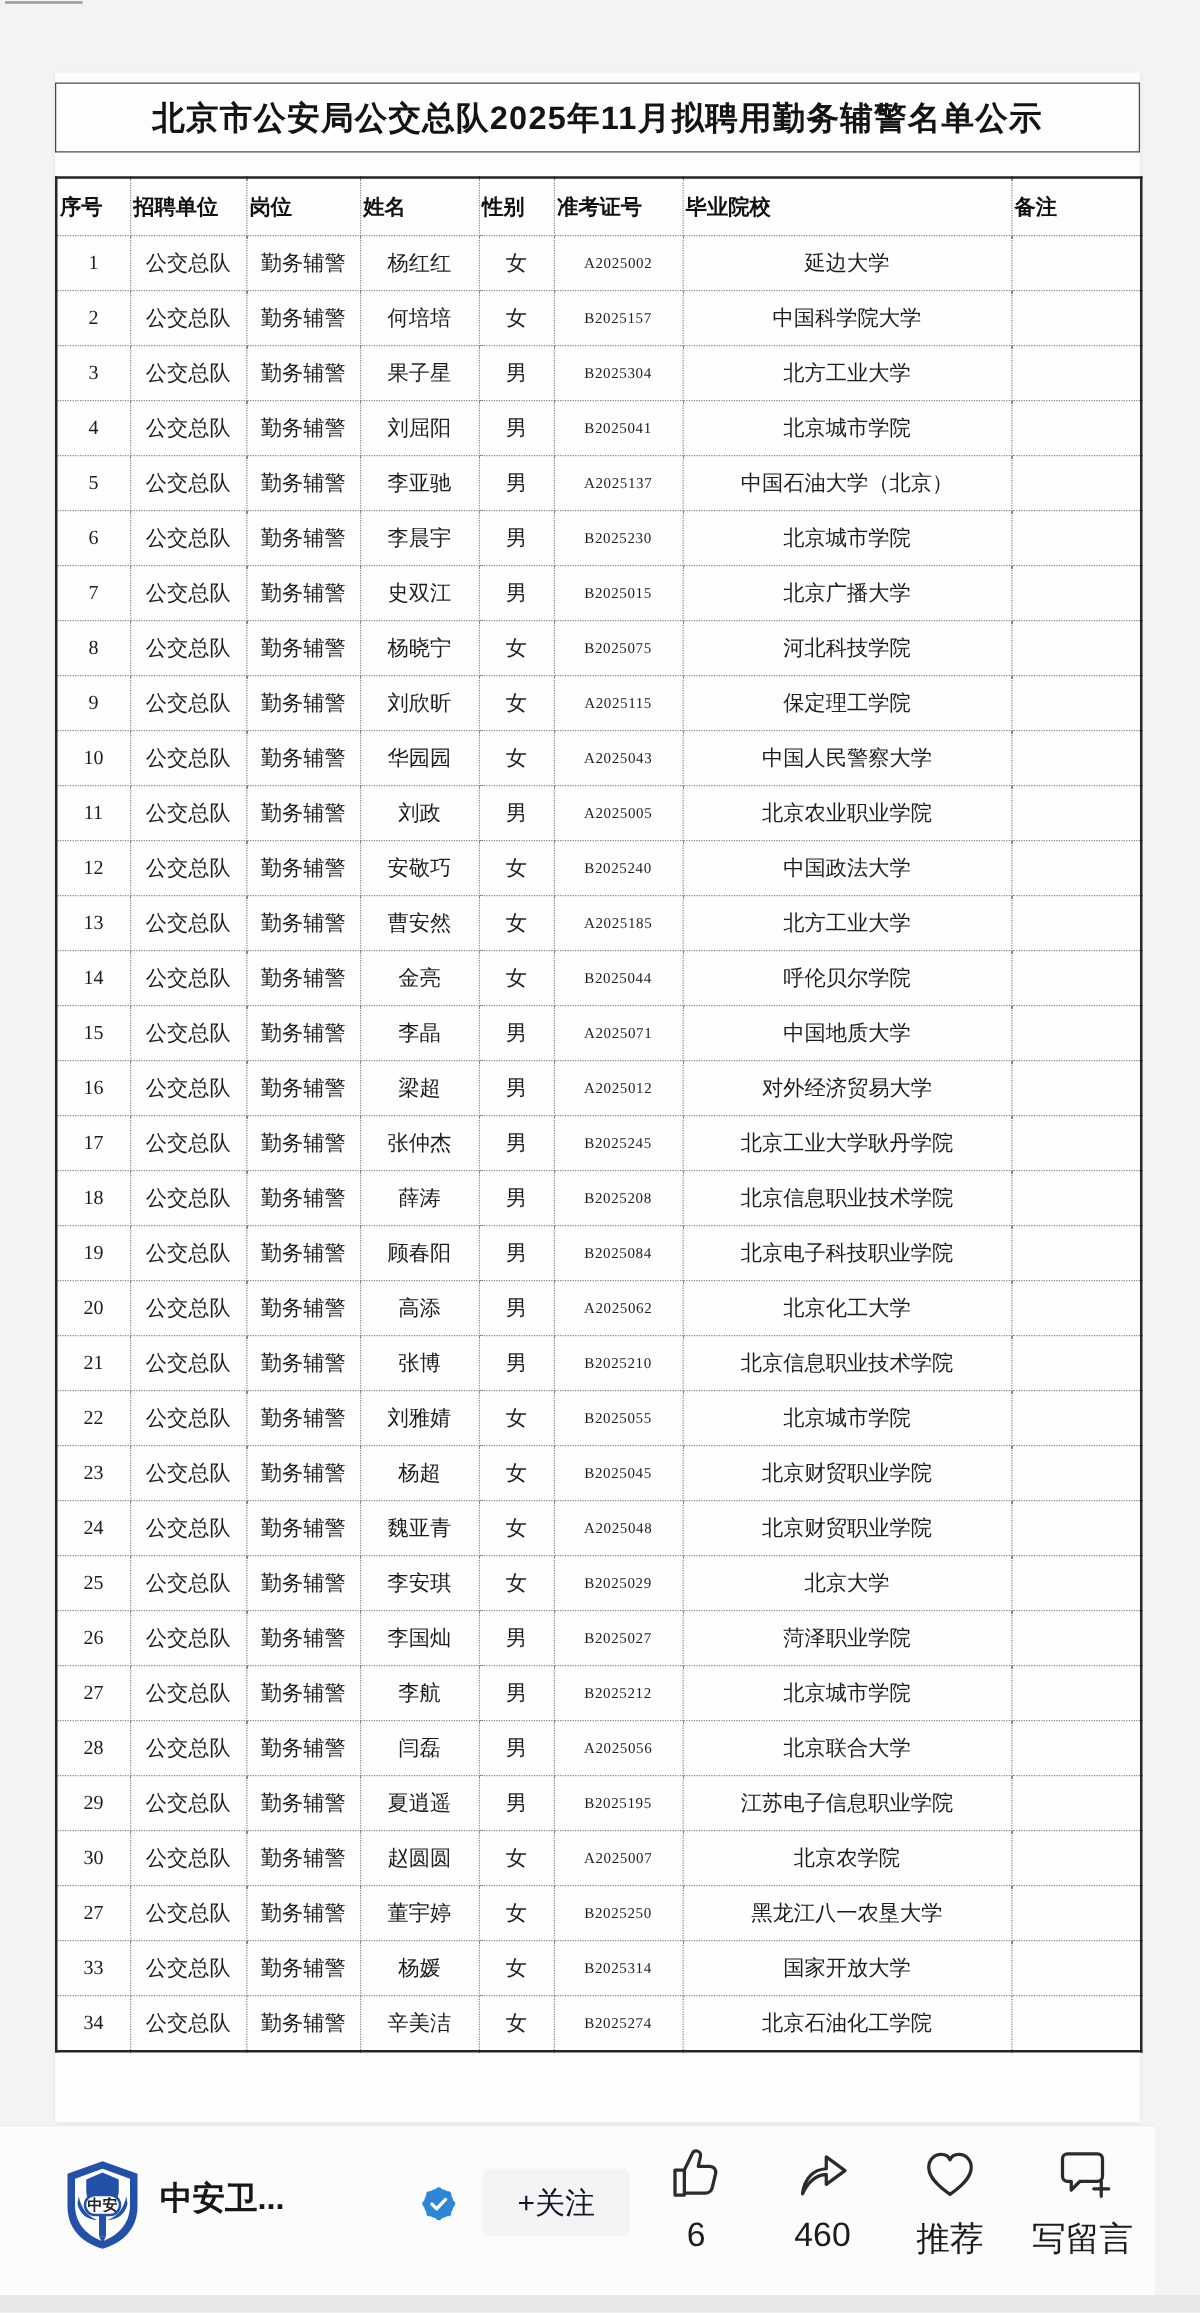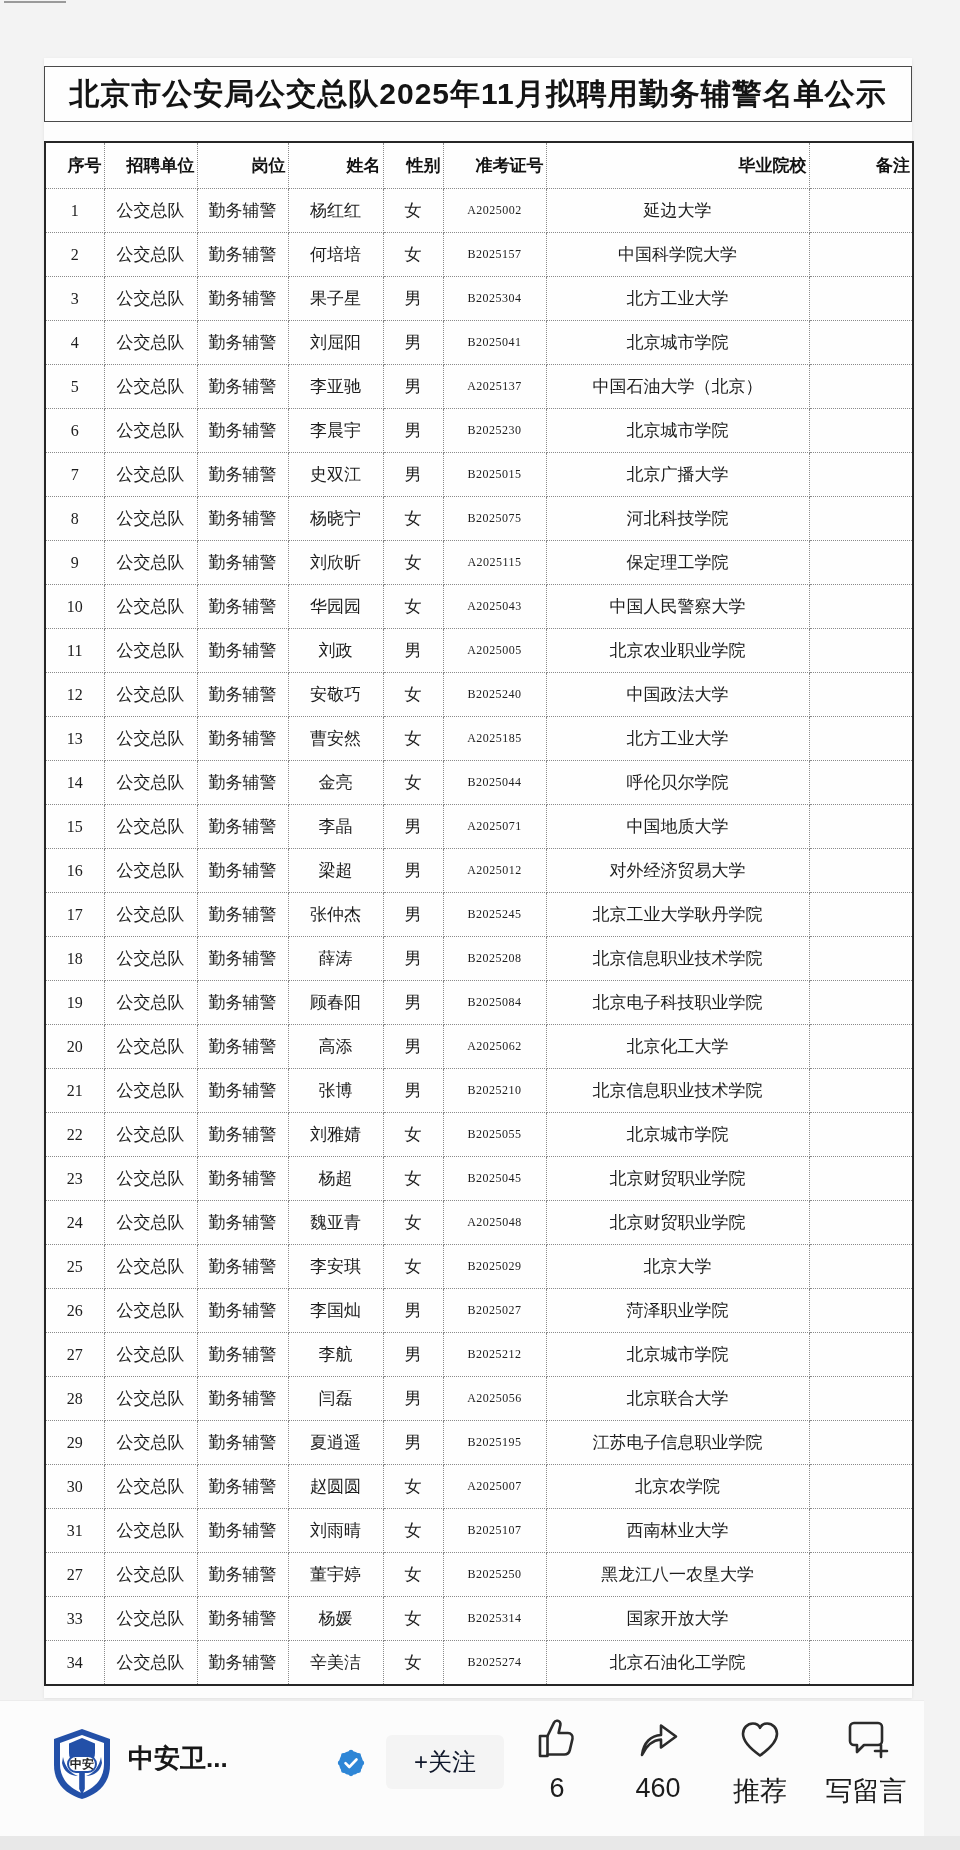--- a/index.html
+++ b/index.html
@@ -10,31 +10,31 @@
   }
   .top-edge-mark{position:absolute;left:4px;top:1px;width:62px;height:2px;background:#9a9a9a;}
   .doc-card{
     position:absolute;left:44px;top:58px;width:868px;height:1640px;
     background:#fdfdfd;box-shadow:0 1px 3px rgba(0,0,0,.08);
   }
   .title-box{
     position:absolute;left:0;top:8px;width:866px;height:54px;
     border:1px solid #4a4a4a;background:#fefefe;
     display:flex;align-items:center;justify-content:center;
-    font-size:30px;font-weight:bold;color:#141414;letter-spacing:1px;
+    font-size:26px;font-weight:bold;color:#141414;letter-spacing:1px;
     white-space:nowrap;
   }
   table.roster{
     position:absolute;left:0;top:83px;width:868px;
     border-collapse:collapse;table-layout:fixed;background:#fefefe;
     border:2px solid #262626;
   }
   table.roster th{
     border:1px dotted #8a8a8a;height:45px;
-    font-size:17px;font-weight:bold;color:#111;text-align:right;
+    font-size:17px;font-weight:bold;color:#111;text-align:left;
     font-family:"Liberation Sans",sans-serif;padding:0 2px;
   }
   table.roster td{
     border:1px dotted #8a8a8a;height:43px;text-align:center;vertical-align:middle;
     font-size:17px;color:#1d1d1d;font-family:"Liberation Serif",serif;
     padding:0 2px;overflow:hidden;white-space:nowrap;
   }
   table.roster td.c0{font-size:16px;}
   table.roster td.c5{font-size:12px;letter-spacing:.5px;}
   .footer-bar{
@@ -396,30 +396,20 @@
           <td class="c0">30</td>
           <td class="c1">公交总队</td>
           <td class="c2">勤务辅警</td>
           <td class="c3">赵圆圆</td>
           <td class="c4">女</td>
           <td class="c5">A2025007</td>
           <td class="c6">北京农学院</td>
           <td class="c7"></td>
         </tr>
         <tr>
-          <td class="c0">31</td>
-          <td class="c1">公交总队</td>
-          <td class="c2">勤务辅警</td>
-          <td class="c3">刘雨晴</td>
-          <td class="c4">女</td>
-          <td class="c5">B2025107</td>
-          <td class="c6">西南林业大学</td>
-          <td class="c7"></td>
-        </tr>
-        <tr>
           <td class="c0">27</td>
           <td class="c1">公交总队</td>
           <td class="c2">勤务辅警</td>
           <td class="c3">董宇婷</td>
           <td class="c4">女</td>
           <td class="c5">B2025250</td>
           <td class="c6">黑龙江八一农垦大学</td>
           <td class="c7"></td>
         </tr>
         <tr>

